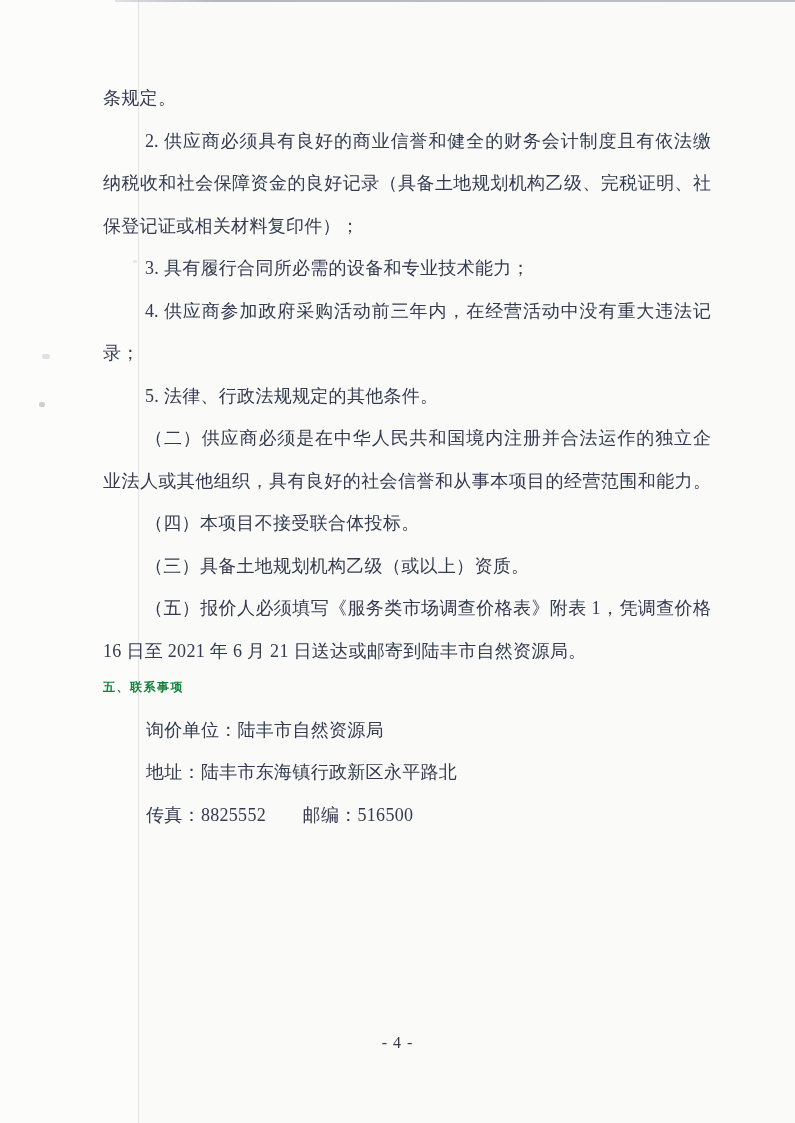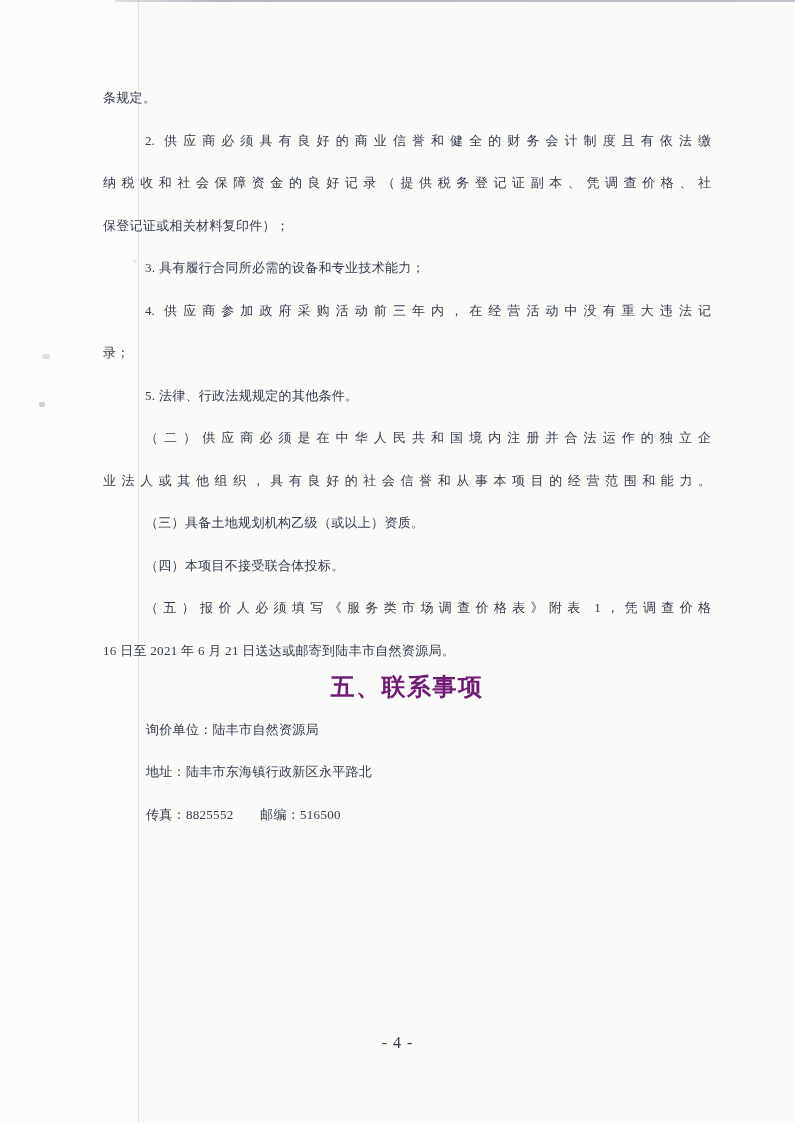--- a/index.html
+++ b/index.html
@@ -32,46 +32,45 @@
   .speck.s1{left:42px;top:354px;width:8px;height:5px;background:rgba(130,120,165,0.22);}
   .speck.s2{left:39px;top:402px;width:6px;height:5px;background:rgba(100,100,125,0.30);}
   .speck.s3{left:133px;top:260px;width:4px;height:3px;background:rgba(140,140,165,0.18);}
 
   
   .content{
     position:absolute;
     left:103px;top:77px;width:608px;
   }
   .line{
-    font-size:13px;
+    font-size:18px;
     line-height:42.5px;
     height:42.5px;
     white-space:nowrap;
     letter-spacing:0.3px;
   }
   .line.just{
     white-space:normal;
     text-align:justify;
     text-align-last:justify;
     text-justify:inter-character;
     letter-spacing:0;
   }
   .line.ind{text-indent:42px;}
   .line.first-extra{margin-top:13px;}
 
   .heading{
     margin-top:-6px;
-    font-size:24px;
+    font-size:12px;
     font-weight:700;
     line-height:42.5px;
     height:42.5px;
-    color:#701a75;
+    color:#15803d;
     letter-spacing:1.5px;
     white-space:nowrap;
-    text-align:center;
   }
   .contact .line{text-indent:43px;}
 
   .footer{
     position:absolute;
     left:0;top:1034px;width:795px;
     text-align:center;
     font-size:16px;
     letter-spacing:1px;
     color:#323b4f;
@@ -85,30 +84,30 @@
   <div class="left-strip"></div>
   <div class="scan-vline"></div>
   <div class="scan-top-edge"></div>
   <div class="speck s1"></div>
   <div class="speck s2"></div>
   <div class="speck s3"></div>
 
   <div class="content">
     <div class="line">条规定。</div>
     <div class="line ind just">2. 供应商必须具有良好的商业信誉和健全的财务会计制度且有依法缴</div>
-    <div class="line just">纳税收和社会保障资金的良好记录（提供税务登记证副本、凭调查价格、社</div>
+    <div class="line just">纳税收和社会保障资金的良好记录（具备土地规划机构乙级、完税证明、社</div>
     <div class="line">保登记证或相关材料复印件）；</div>
     <div class="line ind">3. 具有履行合同所必需的设备和专业技术能力；</div>
     <div class="line ind just">4. 供应商参加政府采购活动前三年内，在经营活动中没有重大违法记</div>
     <div class="line">录；</div>
     <div class="line ind">5. 法律、行政法规规定的其他条件。</div>
     <div class="line ind just">（二）供应商必须是在中华人民共和国境内注册并合法运作的独立企</div>
     <div class="line just">业法人或其他组织，具有良好的社会信誉和从事本项目的经营范围和能力。</div>
+    <div class="line ind">（四）本项目不接受联合体投标。</div>
     <div class="line ind">（三）具备土地规划机构乙级（或以上）资质。</div>
-    <div class="line ind">（四）本项目不接受联合体投标。</div>
     <div class="line ind just">（五）报价人必须填写《服务类市场调查价格表》附表 1，凭调查价格</div>
     <div class="line">16 日至 2021 年 6 月 21 日送达或邮寄到陆丰市自然资源局。</div>
 
     <div class="heading">五、联系事项</div>
 
     <div class="contact">
       <div class="line">询价单位：陆丰市自然资源局</div>
       <div class="line">地址：陆丰市东海镇行政新区永平路北</div>
       <div class="line">传真：8825552　　邮编：516500</div>
     </div>

